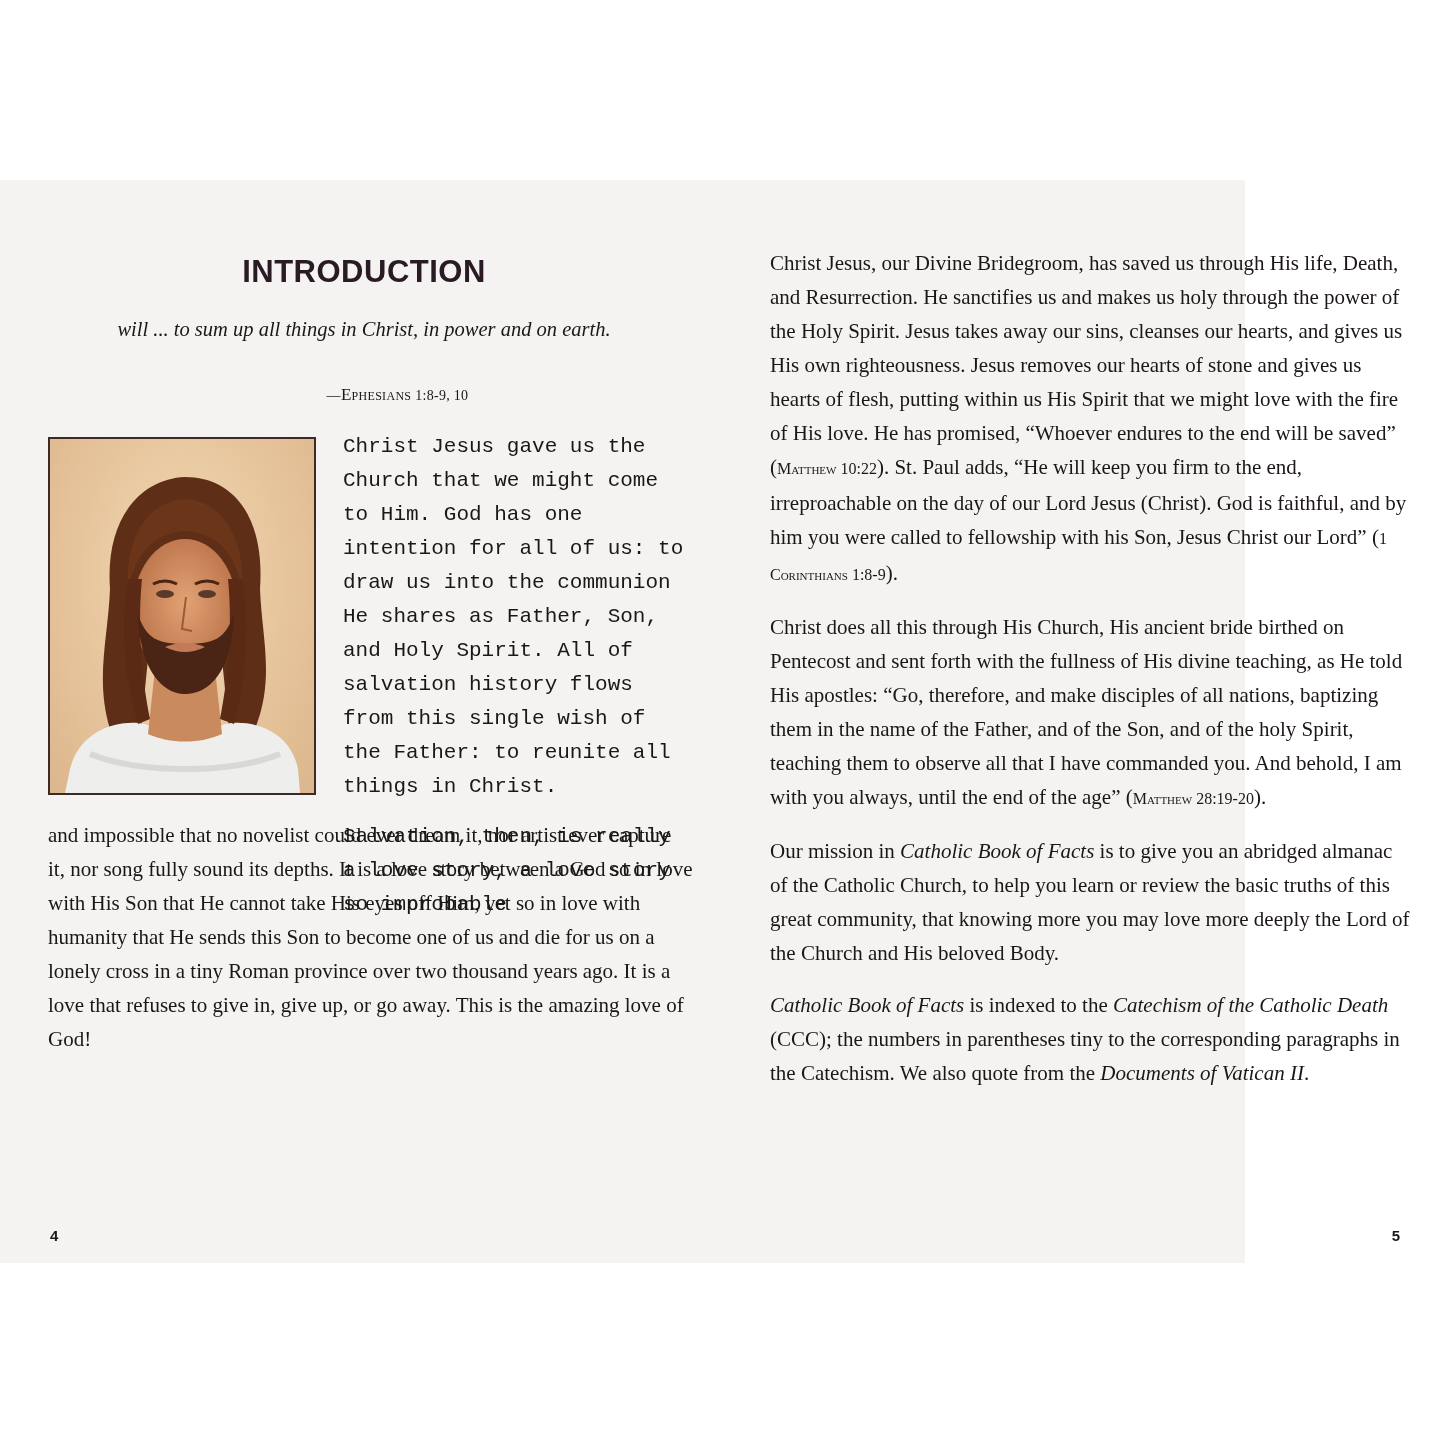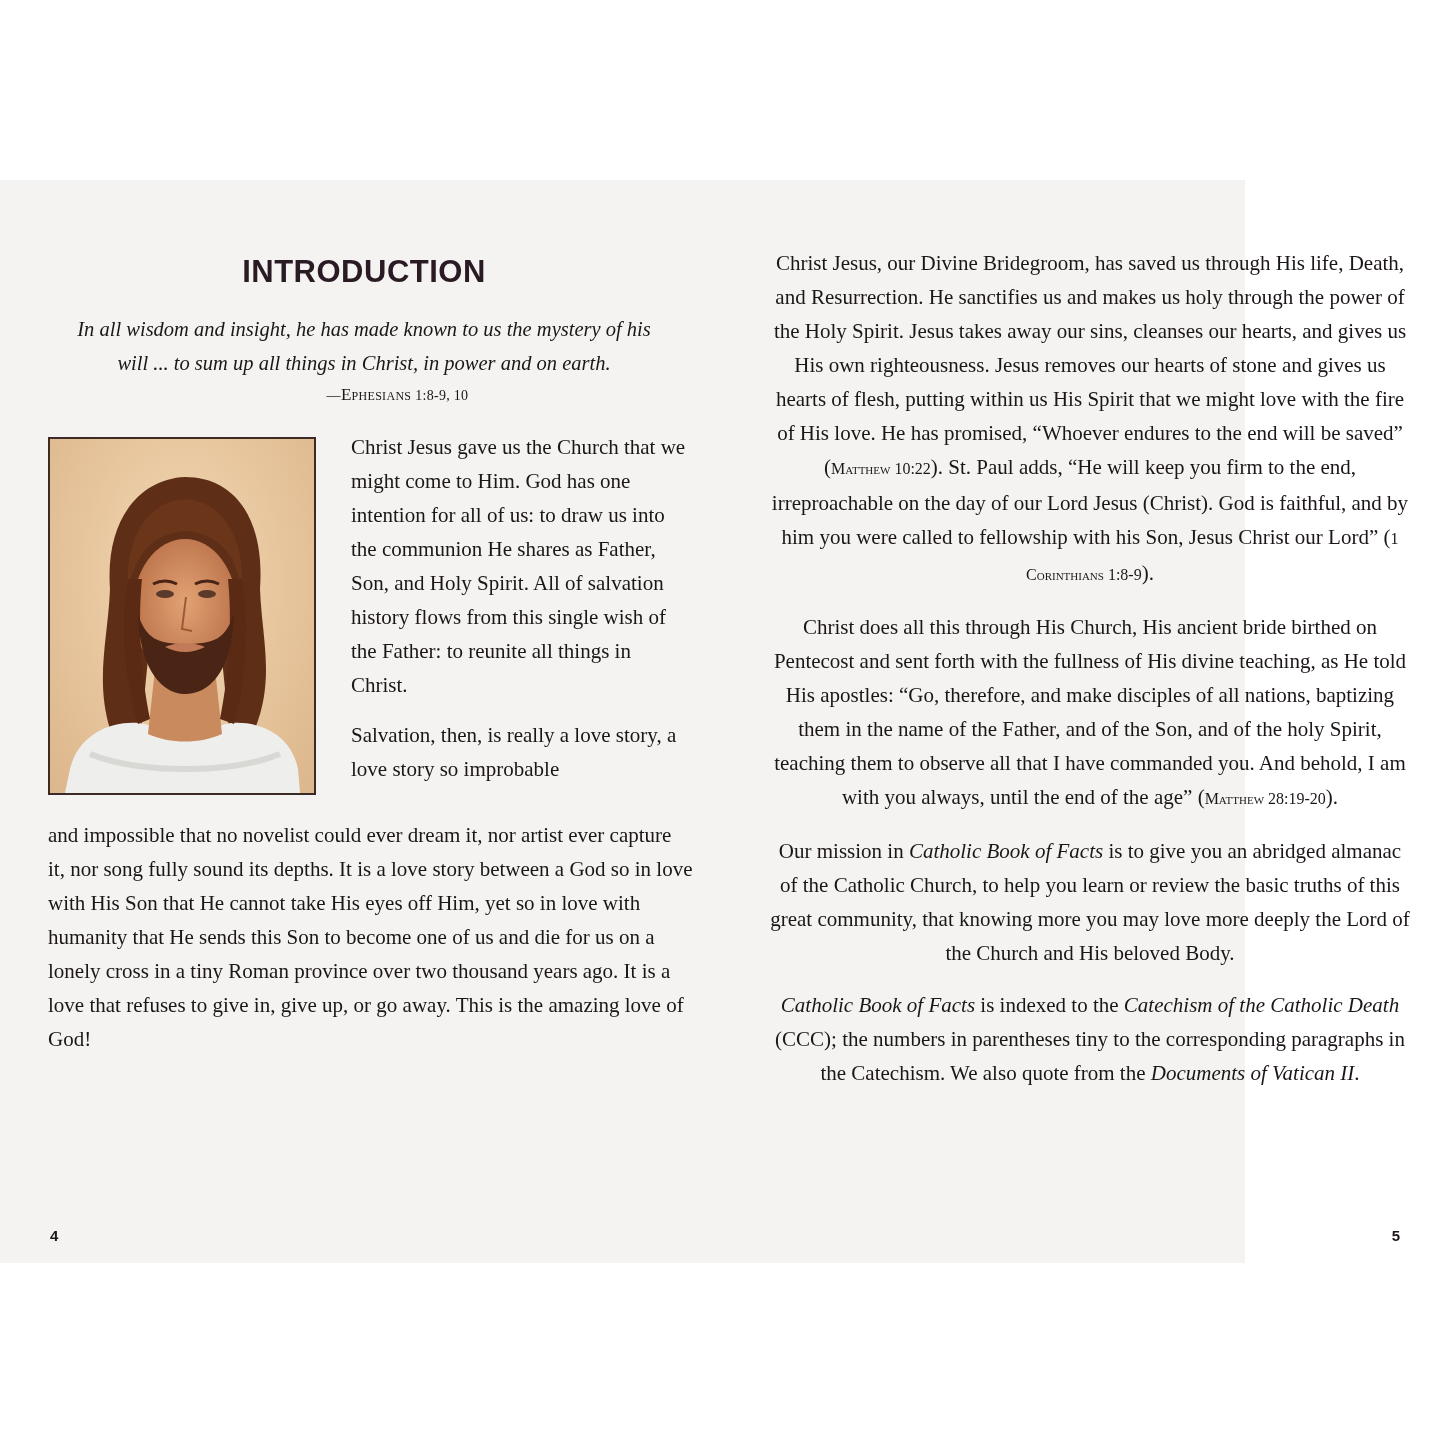--- a/index.html
+++ b/index.html
@@ -33,27 +33,27 @@
   .portrait {
     position:absolute; left:48px; top:257px; width:268px; height:358px;
     border:2px solid #3c2a26; box-sizing:border-box; overflow:hidden;
     background:radial-gradient(ellipse at 50% 40%, #f0d8b4 0%, #e7c59c 55%, #dcb68c 100%);
   }
 
   .body-text { font-size:21px; line-height:34px; }
   .p-left-top {
     position:absolute; left:343px; top:250px; width:345px;
   }
-  .p-left-top p { margin:0 0 16px 8px; }
+  .p-left-top p { margin:0 0 16px 0;font-family:Liberation Mono, monospace; }
   .p-left-wrap {
     position:absolute; left:48px; top:581px; width:645px;
   }
 
   .p-right {
-    position:absolute; left:48px; top:66px; width:640px;text-align:center;
+    position:absolute; left:48px; top:66px; width:640px;
   }
   .p-right p { margin:0 0 18px 0; }
   .sc { font-variant:small-caps; font-size:16px; }
   .it { font-style:italic; }
 
   .page-num {
     position:absolute; top:1047px; font-family:"Liberation Sans","DejaVu Sans",sans-serif;
     font-weight:bold; font-size:15px;
   }
   .left .page-num { left:50px; }
@@ -61,21 +61,20 @@
 </style>
 </head>
 <body>
 
 <div class="spread">
 
   <div class="page left">
     <div class="heading">INTRODUCTION</div>
 
     <div class="epigraph">
-      <div>In all wisdom and insight, he has made known to us the mystery of his</div>
       <div>will ... to sum up all things in Christ, in power and on earth.</div>
     </div>
     <div class="epigraph-cite">
       <span>—</span><span class="sc">Ephesians</span>
       <span>1:8-9, 10</span>
     </div>
 
     <div class="portrait">
       <svg width="264" height="354" viewBox="0 0 264 354">
         <defs>

